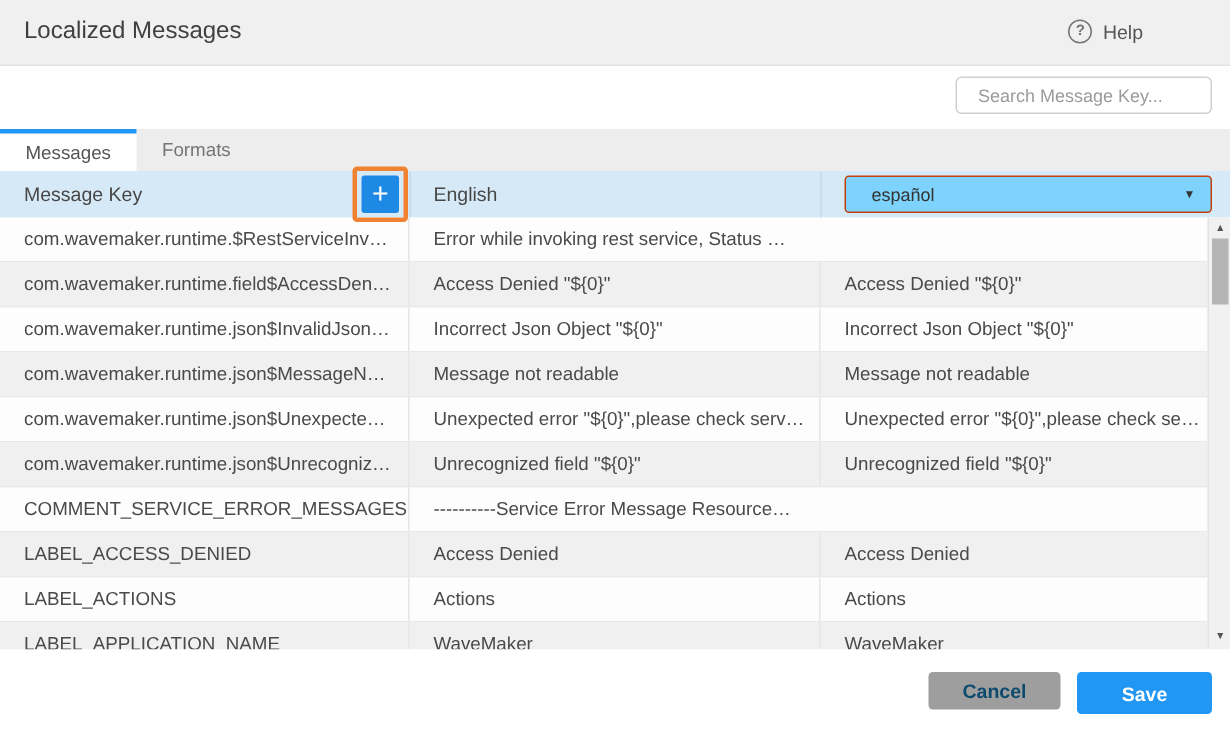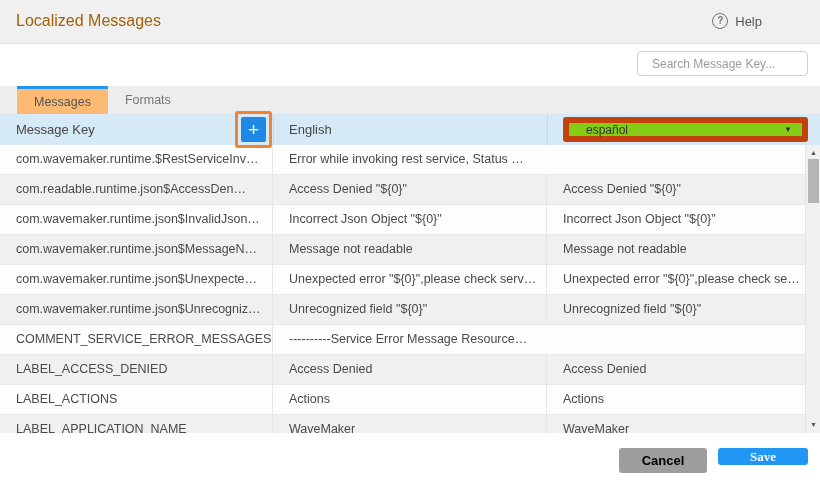--- a/index.html
+++ b/index.html
@@ -2,21 +2,21 @@
 <html><head>
 <meta charset="utf-8">
 <style>
   * { margin:0; padding:0; box-sizing:border-box; }
   body { font-family:"Liberation Sans","DejaVu Sans",sans-serif; background:#fff; }
   .app { position:relative; width:820px; height:490px; background:#fff; overflow:hidden; }
 
   
   .titlebar { position:absolute; left:0; top:0; width:820px; height:44px;
               background:#f0f0f0; border-bottom:1px solid #e2e2e2; }
-  .title { position:absolute; left:16px; top:12px; font-size:16px; color:#a16207; font-weight:500; }
+  .title { position:absolute; left:16px; top:12px; font-size:16px; color:#404040; font-weight:500; }
   .help { position:absolute; right:58px; top:13px; display:flex; align-items:center; gap:7px; cursor:pointer; }
   .help-circle { width:16px; height:16px; border:1.4px solid #757575; border-radius:50%;
                  color:#757575; font-size:10px; line-height:13px; text-align:center; font-weight:700; }
   .help-text { font-size:13px; color:#555; }
 
   
   .toolbar { position:absolute; left:0; top:44px; width:820px; height:42px; background:#fff; }
   .btn-manage { position:absolute; left:12px; top:8px; height:24px; padding:0 13px;
                 background:#2196f3; color:#fff; font-size:12px; font-weight:700;
                 border:none; border-radius:3px; cursor:pointer; font-family:inherit; }
@@ -24,36 +24,36 @@
                border:1px solid #cfcfcf; border-radius:4px; background:#fff;
                display:flex; align-items:center; padding:0 8px; }
   .searchbox input { border:none; outline:none; flex:1; font-size:12px; color:#ec4899;
                      margin-left:6px; font-family:inherit; background:transparent; }
   .searchbox input::placeholder { color:#9b9b9b; }
 
   
   .tabbar { position:absolute; left:0; top:86px; width:820px; height:28px; background:#ededed; display:flex; }
   .tab { height:28px; padding:0 17px; display:flex; align-items:center; font-size:12.5px;
          color:#757575; cursor:pointer; }
-  .tab.active { background:#fdba74; color:#555; border-top:3px solid #2196f3; margin-left:17px; }
+  .tab.active { background:#ffffff; color:#555; border-top:3px solid #2196f3; }
 
   
   .thead { position:absolute; left:0; top:114px; width:820px; height:31px; background:#d6e9f7; }
   .thead .hcell { position:absolute; top:0; height:31px; line-height:31px; font-size:13px; color:#474747; }
   .h-key { left:16px; }
   .h-english { left:289px; }
   .hdiv1 { position:absolute; left:273px; top:0; width:1px; height:31px; background:#c4d9ea; }
   .hdiv2 { position:absolute; left:547px; top:0; width:1px; height:31px; background:#c4d9ea; }
   .add-btn { position:absolute; left:241px; top:3px; width:25px; height:25px; background:#1e88e5;
              color:#fff; border:none; border-radius:2px; font-size:19px; line-height:23px;
              text-align:center; cursor:pointer; font-family:inherit; z-index:2; }
   .add-highlight { position:absolute; left:235px; top:-3px; width:37px; height:37px;
                    border:3px solid #f08232; border-radius:3px; z-index:1; }
-  .lang-select { position:absolute; left:563px; top:3px; width:245px; height:25px; background:#84cc16;
-                 border:6px solid #c2410c; border-radius:3px; display:flex; align-items:center;
+  .lang-select { position:absolute; left:563px; top:3px; width:245px; height:25px; background:#7dd3fc;
+                 border:1px solid #c2410c; border-radius:3px; display:flex; align-items:center;
                  padding:0 10px 0 17px; cursor:pointer; }
   .lang-select .val { flex:1; font-size:12px; color:#333; }
   .caret { font-size:8px; color:#333; }
 
   
   .tbody { position:absolute; left:0; top:145px; width:805px; height:288px; overflow:hidden; }
   .trow { display:grid; grid-template-columns:273px 274px auto; height:30px;
           border-bottom:1px solid #e8e8e8; background:#fdfdfd; }
   .trow:nth-child(even) { background:#f0f0f0; }
   .cell { padding-left:16px; font-size:12.5px; color:#4a4a4a; line-height:29px;
@@ -64,25 +64,25 @@
   .scrollbar { position:absolute; left:805px; top:145px; width:15px; height:288px;
                background:#f1f1f1; border-left:1px solid #e3e3e3; }
   .sb-arrow { position:absolute; left:0; width:15px; height:12px; text-align:center;
               font-size:7px; color:#555; line-height:12px; cursor:pointer; }
   .sb-up { top:2px; } .sb-down { bottom:2px; }
   .sb-thumb { position:absolute; left:2px; top:14px; width:11px; height:44px; background:#b5b5b5; cursor:grab; }
 
   
   .footer { position:absolute; left:0; top:433px; width:820px; height:57px; background:#fff; }
   .btn-cancel { position:absolute; left:619px; top:15px; width:88px; height:25px; background:#9e9e9e;
-                color:#000000; font-size:13px; font-weight:700; border:none; border-radius:3px;
+                color:#0c4a6e; font-size:13px; font-weight:700; border:none; border-radius:3px;
                 cursor:pointer; font-family:inherit; }
-  .btn-save { position:absolute; left:718px; top:15px; width:90px; height:17px; background:#2196f3;
+  .btn-save { position:absolute; left:718px; top:15px; width:90px; height:28px; background:#2196f3;
               color:#fff; font-size:13px; font-weight:700; border:none; border-radius:3px;
-              cursor:pointer; font-family:Liberation Serif, serif; }
+              cursor:pointer; font-family:Liberation Sans, sans-serif; }
 </style>
 </head>
 <body>
 
 <div class="app">
 
   <div class="titlebar">
     <div class="title">Localized Messages</div>
     <div class="help">
       <span class="help-circle">?</span>
@@ -117,21 +117,21 @@
       <span class="caret">▼</span>
     </div>
   </div>
 
   <div class="tbody">
     <div class="trow">
       <div class="cell c1">com.wavemaker.runtime.$RestServiceInv…</div>
       <div class="cell c3">Error while invoking rest service, Status …</div>
     </div>
     <div class="trow">
-      <div class="cell c1">com.readable.runtime.json$AccessDen…</div>
+      <div class="cell c1">com.wavemaker.runtime.field$AccessDen…</div>
       <div class="cell c2">Access Denied "${0}"</div>
       <div class="cell c3">Access Denied "${0}"</div>
     </div>
     <div class="trow">
       <div class="cell c1">com.wavemaker.runtime.json$InvalidJson…</div>
       <div class="cell c2">Incorrect Json Object "${0}"</div>
       <div class="cell c3">Incorrect Json Object "${0}"</div>
     </div>
     <div class="trow">
       <div class="cell c1">com.wavemaker.runtime.json$MessageN…</div>

